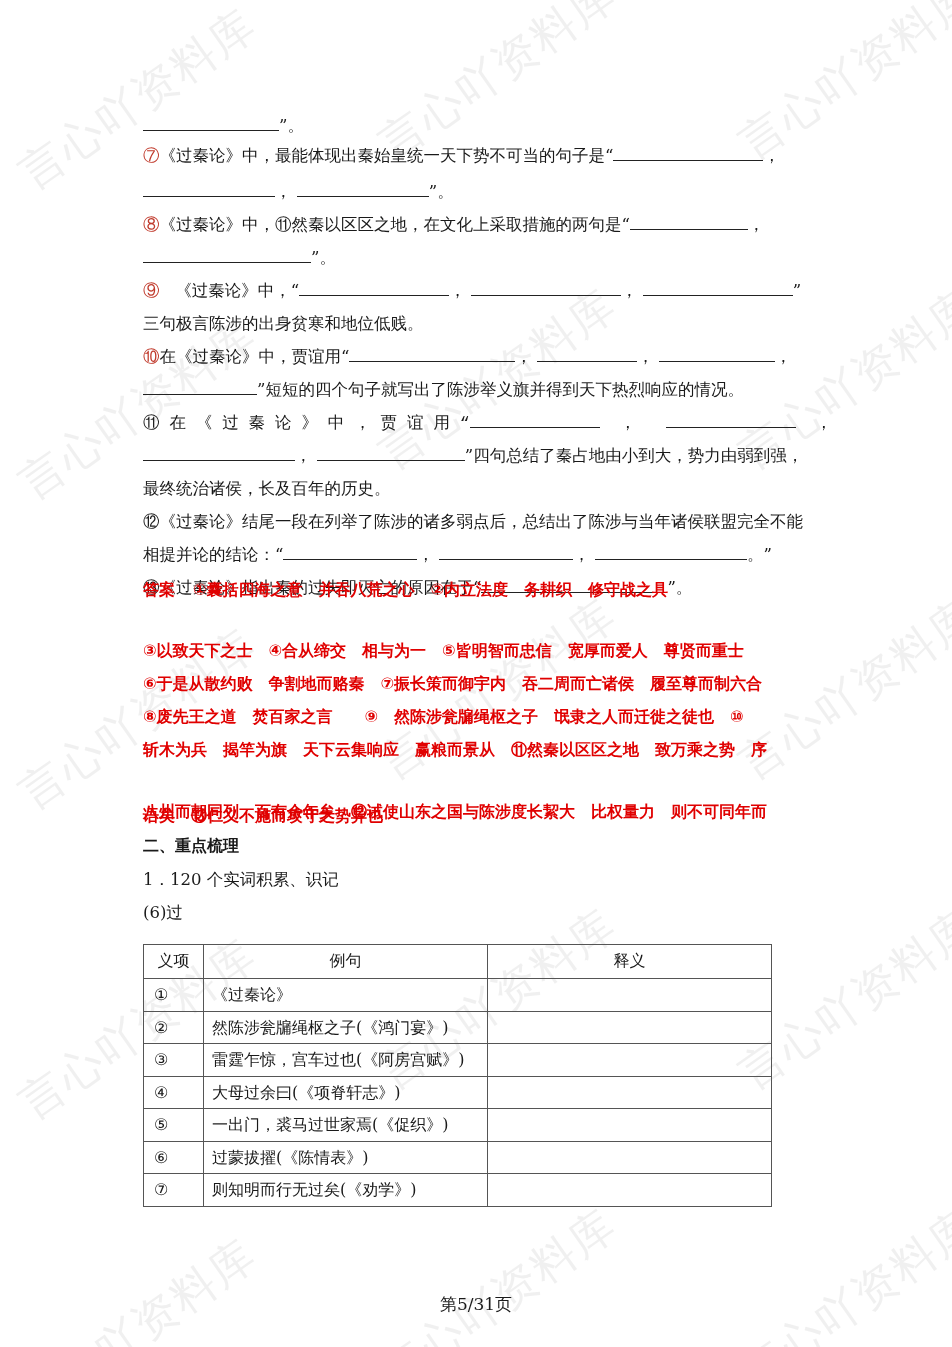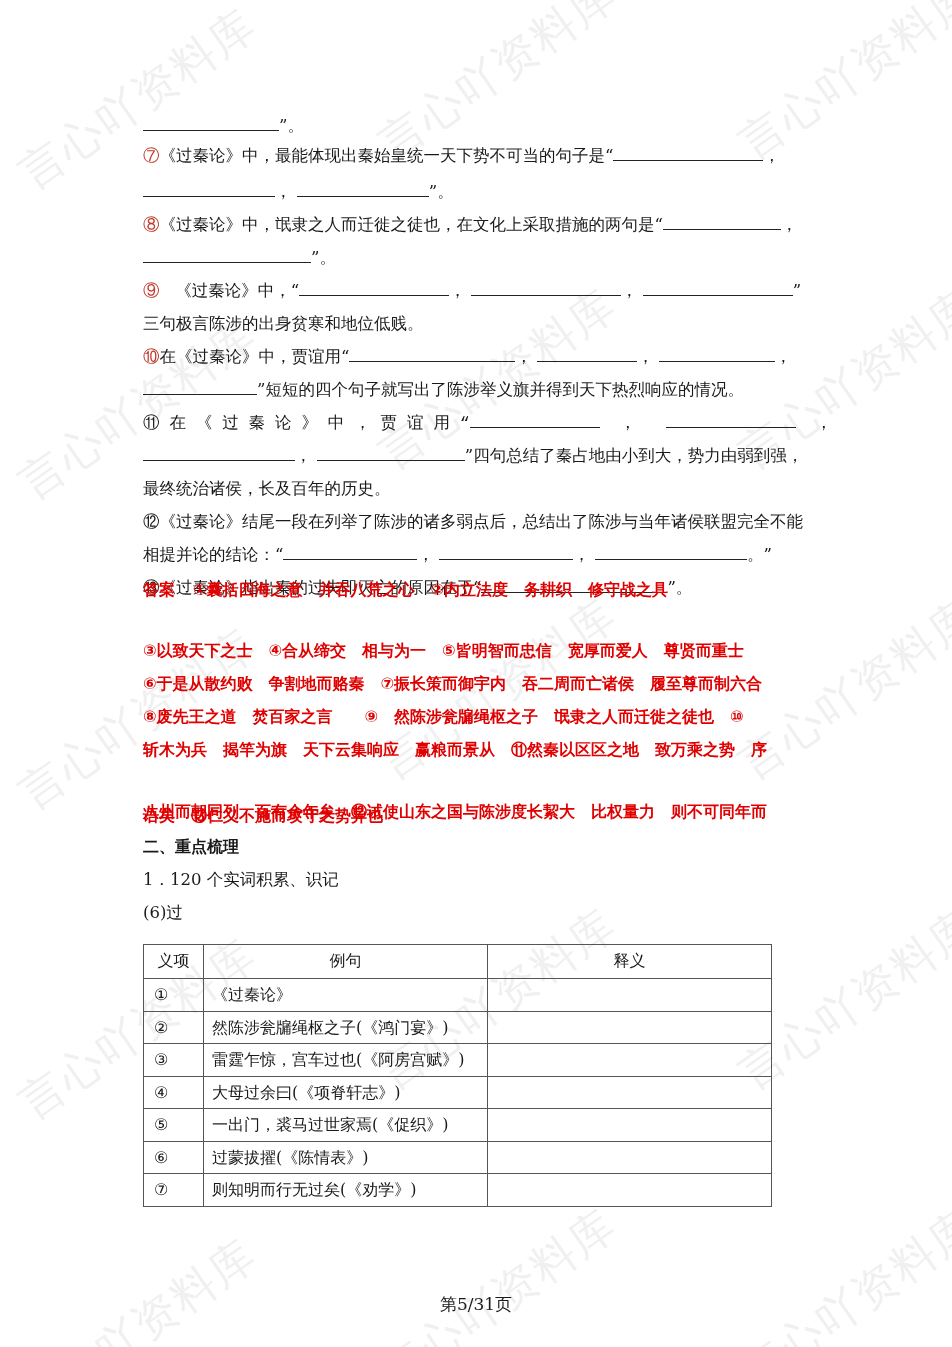--- a/index.html
+++ b/index.html
@@ -7,21 +7,21 @@
          font-family:"DejaVu Serif","Liberation Serif",serif; color:#1a1a1a; }
   .wm { position:absolute; font-family:"DejaVu Sans",sans-serif; font-size:44px;
         color:rgba(200,200,200,0.28); transform:rotate(-35deg); white-space:nowrap;
         pointer-events:none; letter-spacing:2px; }
   .line { position:absolute; left:143px; font-size:16.5px; line-height:20px; white-space:nowrap; }
   .num { color:#c0392b; }
   .blank { display:inline-block; border-bottom:1px solid #222; height:14px; vertical-align:baseline; }
   .ans { color:#e00000; font-family:"DejaVu Sans",sans-serif; font-weight:bold; font-size:16px; }
   .ans b { font-weight:bold; }
   .sp { display:inline-block; width:18px; }
-  .head { font-family:Liberation Serif, serif; font-weight:bold; font-size:16px; }
+  .head { font-family:Liberation Mono, monospace; font-weight:bold; font-size:16px; }
   table { position:absolute; left:143px; top:944px; border-collapse:collapse; width:629px; }
   td { border:1px solid #555; height:32.5px; padding:0 0 0 8px; font-size:16px;
        vertical-align:top; padding-top:6px; box-sizing:border-box; }
   td.c1 { width:60px; padding-left:10px; }
   td.c2 { width:284px; }
   th { border:1px solid #555; height:34px; font-weight:normal; font-size:16px; box-sizing:border-box; }
   .footer { position:absolute; top:1293px; left:0; width:952px; text-align:center; font-size:17px; }
 </style>
 </head>
 <body>
@@ -47,21 +47,21 @@
 </div>
 
 <div class="line" style="top:146px;text-align:right;">
   <span class="num">⑦</span><span>《过秦论》中，最能体现出秦始皇统一天下势不可当的句子是“</span><span class="blank" style="width:150px;"></span><span>，</span>
 </div>
 <div class="line" style="top:182px;">
   <span class="blank" style="width:132px;"></span><span>，</span> <span class="blank" style="width:132px;"></span><span>”。</span>
 </div>
 
 <div class="line" style="top:215px;">
-  <span class="num">⑧</span><span>《过秦论》中，氓隶之人而迁徙之徒也，在文化上采取措施的两句是“</span><span class="blank" style="width:118px;"></span><span>，</span>
+  <span class="num">⑧</span><span>《过秦论》中，⑪然秦以区区之地，在文化上采取措施的两句是“</span><span class="blank" style="width:118px;"></span><span>，</span>
 </div>
 <div class="line" style="top:248px;">
   <span class="blank" style="width:168px;"></span><span>”。</span>
 </div>
 
 <div class="line" style="top:281px;">
   <span class="num">⑨</span>&nbsp;&nbsp;&nbsp;<span>《过秦论》中，“</span><span class="blank" style="width:150px;"></span><span>，</span> <span class="blank" style="width:150px;"></span><span>，</span> <span class="blank" style="width:150px;"></span><span>”</span>
 </div>
 <div class="line" style="top:314px;">三句极言陈涉的出身贫寒和地位低贱。</div>
 

